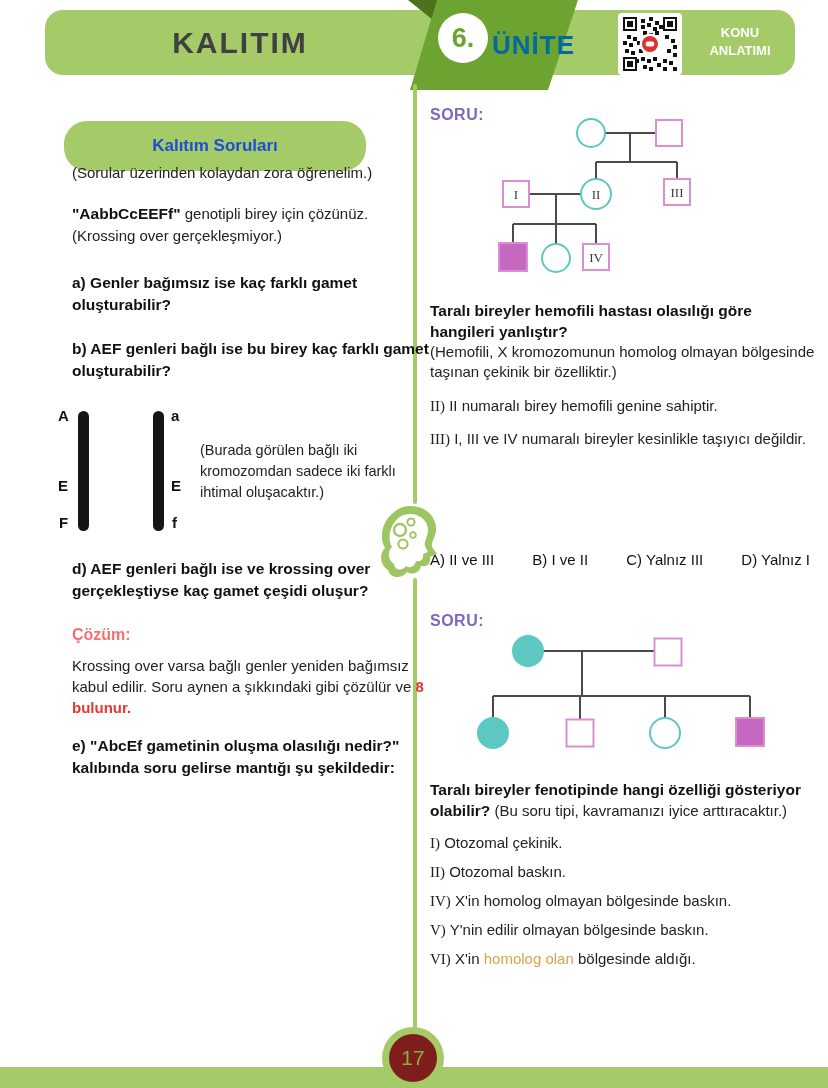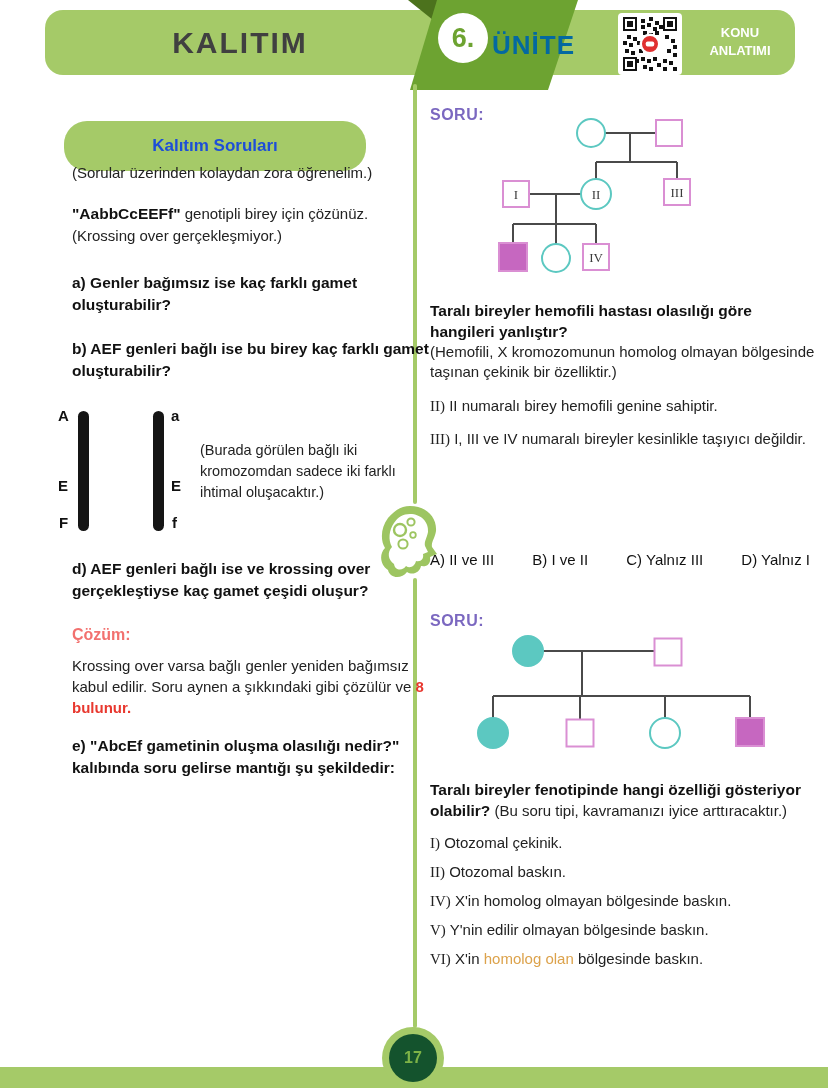--- a/index.html
+++ b/index.html
@@ -57,22 +57,22 @@
   .options-row { position:absolute; left:430px; top:551px; width:380px; display:flex;
           justify-content:space-between; font-size:15px; color:#111; }
   .orange { color:#dca24b; }
   .items .item { line-height:20px; margin-bottom:9px; }
 
   
   .footer-band { position:absolute; left:0; top:1067px; width:828px; height:21px; background:#a5ca68; }
   .page-circle-outer { position:absolute; left:382px; top:1027px; width:62px; height:62px;
           background:#a5ca68; border-radius:50%; }
   .page-circle-inner { position:absolute; left:389px; top:1034px; width:48px; height:48px;
-          background:#14532d; border-radius:50%; display:flex; align-items:center; justify-content:center;
-          color:#7eb347; font-size:16px; font-weight:bold; }
+          background:#7f1d1d; border-radius:50%; display:flex; align-items:center; justify-content:center;
+          color:#7eb347; font-size:21px; font-weight:normal; }
 </style>
 </head>
 <body>
 
 <div class="page">
 
   <div class="banner"></div>
   <div class="banner-title">KALITIM</div>
   <div class="badge-fold"></div>
   <div class="unit-badge"></div>
@@ -220,21 +220,21 @@
     <div class="item">
       <span class="rn">II)</span><span> Otozomal baskın.</span>
     </div>
     <div class="item">
       <span class="rn">IV)</span><span> X'in homolog olmayan bölgesinde baskın.</span>
     </div>
     <div class="item">
       <span class="rn">V)</span><span> Y'nin edilir olmayan bölgesinde baskın.</span>
     </div>
     <div class="item">
-      <span class="rn">VI)</span><span> X'in </span><span class="orange">homolog olan</span><span> bölgesinde baskın.</span>
+      <span class="rn">VI)</span><span> X'in </span><span class="orange">homolog olan</span><span> bölgesinde aldığı.</span>
     </div>
   </div>
 
   <div class="footer-band"></div>
   <div class="page-circle-outer"></div>
   <div class="page-circle-inner">17</div>
 
 </div>
 
 </body></html>

